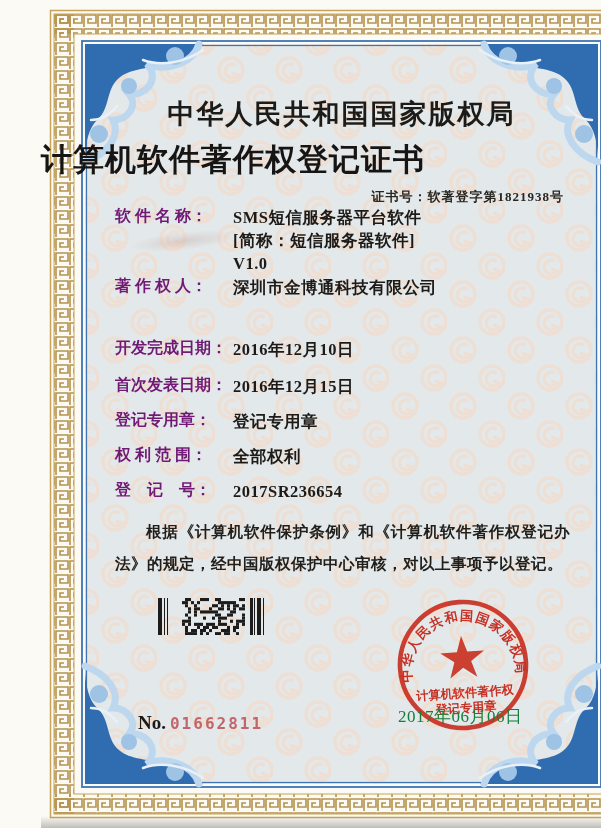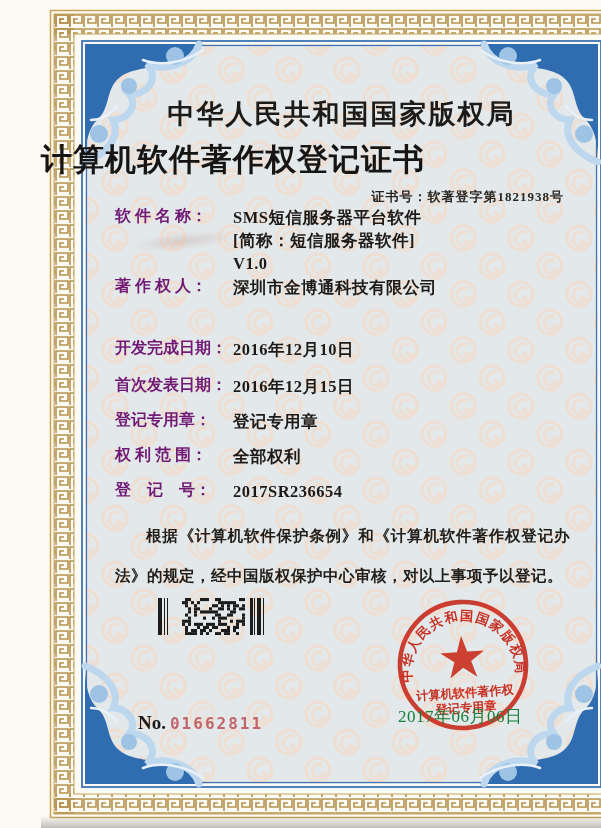--- a/index.html
+++ b/index.html
@@ -28,21 +28,21 @@
   .row .lbl{
     width:118px;font-size:16px;font-weight:bold;color:#701a75;
     white-space:pre;flex:0 0 auto;
   }
   .row .val{
     font-size:16.5px;font-weight:bold;color:#1d1a17;line-height:23px;
     letter-spacing:0.5px;
   }
   .statement{
     position:absolute;left:74px;top:516px;width:455px;
-    font-size:15.5px;font-weight:600;color:#221f1b;line-height:40px;
+    font-size:15.5px;font-weight:600;color:#221f1b;line-height:32px;
     text-indent:2em;letter-spacing:0.5px;text-align:justify;
   }
   .barcode-wrap{position:absolute;left:117px;top:598px;width:116px;height:37px;}
   .serial{
     position:absolute;left:97px;top:712px;font-size:19px;color:#1c1a18;
     font-weight:bold;display:flex;align-items:baseline;gap:4px;
   }
   .serial .num{
     font-family:"DejaVu Sans Mono","Liberation Mono",monospace;
     font-size:16px;font-weight:600;color:#c2666b;letter-spacing:2px;

